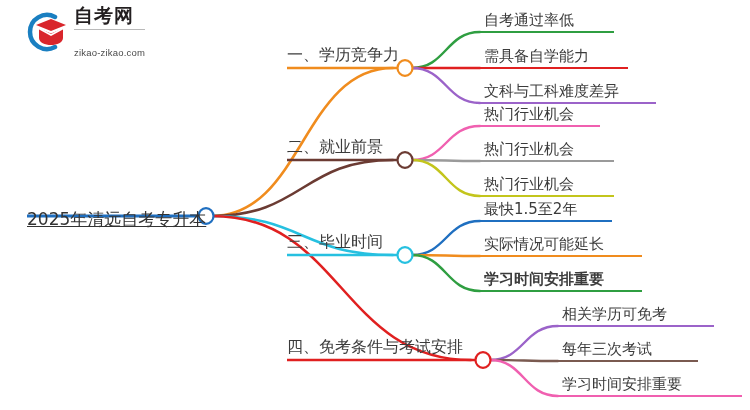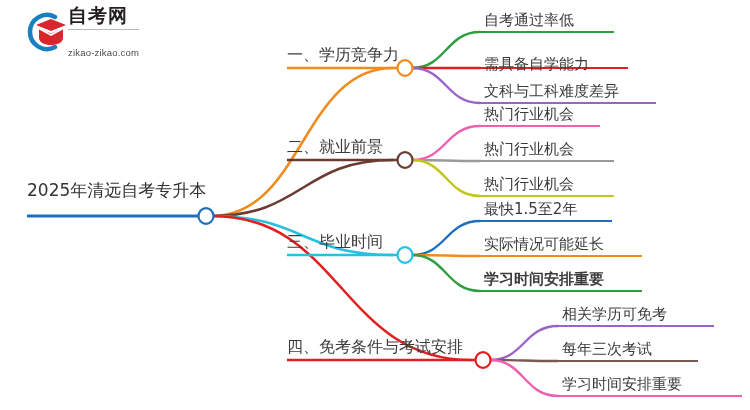--- a/index.html
+++ b/index.html
@@ -24,20 +24,21 @@
 
   
   #logo {
     position: absolute;
     left: 22px;
     top: 8px;
     width: 170px;
     height: 48px;
     display: flex;
     align-items: center;
+    gap: 6px;
   }
   #logo-mark {
     width: 46px;
     height: 42px;
     flex: 0 0 46px;
     position: relative;
   }
   #logo-text {
     display: flex;
     flex-direction: column;
@@ -150,24 +151,24 @@
     <g id="nodes">
         <ellipse cx="405" cy="68" rx="7.5" ry="7.875" fill="#ffffff" stroke="#f08c1e" stroke-width="2.2"></ellipse>
         <ellipse cx="405" cy="160" rx="7.5" ry="7.875" fill="#ffffff" stroke="#6b3b33" stroke-width="2.2"></ellipse>
         <ellipse cx="405" cy="255" rx="7.5" ry="7.875" fill="#ffffff" stroke="#26c0e0" stroke-width="2.2"></ellipse>
         <ellipse cx="483" cy="360" rx="7.5" ry="7.875" fill="#ffffff" stroke="#e02020" stroke-width="2.2"></ellipse>
         <ellipse cx="206" cy="216" rx="7.5" ry="7.875" fill="#ffffff" stroke="#1f6fc0" stroke-width="2.2"></ellipse>
       </g>
   </svg>
 
   <div id="labels">
-      <div class="node-label root-label" style="left: 27px; top: 202px;">2025年清远自考专升本</div>
+      <div class="node-label root-label" style="left: 27px; top: 231px; text-decoration: underline;">2025年清远自考专升本</div>
       <div class="node-label branch-label" style="left: 287px; top: 66px;">一、学历竞争力</div>
       <div class="node-label leaf-label" style="left: 484px; top: 30px;">自考通过率低</div>
-      <div class="node-label leaf-label" style="left: 484px; top: 66px; margin-top: 8px;">需具备自学能力</div>
+      <div class="node-label leaf-label" style="left: 484px; top: 66px;">需具备自学能力</div>
       <div class="node-label leaf-label" style="left: 484px; top: 101px;">文科与工科难度差异</div>
       <div class="node-label branch-label" style="left: 287px; top: 158px;">二、就业前景</div>
       <div class="node-label leaf-label" style="left: 484px; top: 124px;">热门行业机会</div>
       <div class="node-label leaf-label" style="left: 484px; top: 159px;">热门行业机会</div>
       <div class="node-label leaf-label" style="left: 484px; top: 194px;">热门行业机会</div>
       <div class="node-label branch-label" style="left: 287px; top: 253px;">三、毕业时间</div>
       <div class="node-label leaf-label" style="left: 484px; top: 219px;">最快1.5至2年</div>
       <div class="node-label leaf-label" style="left: 484px; top: 254px;">实际情况可能延长</div>
       <div class="node-label leaf-label" style="left: 484px; top: 289px; font-weight: bold;">学习时间安排重要</div>
       <div class="node-label branch-label" style="left: 287px; top: 358px;">四、免考条件与考试安排</div>

